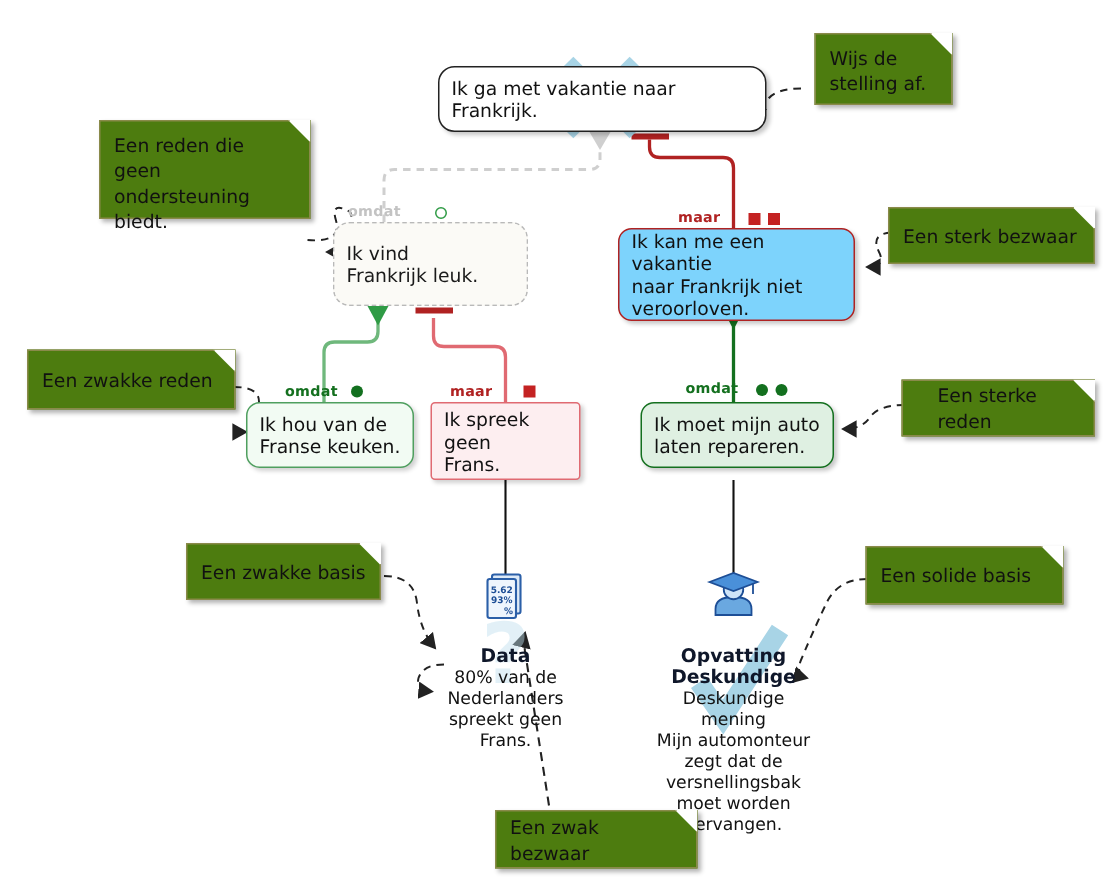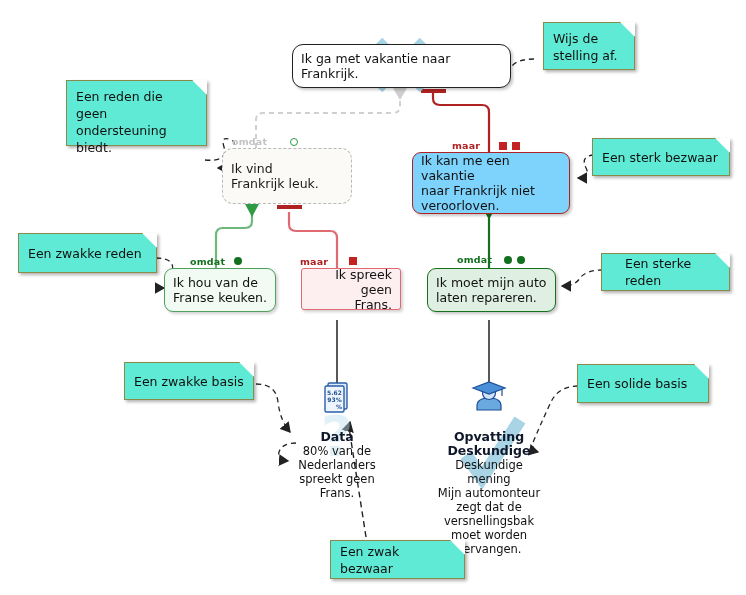--- a/index.html
+++ b/index.html
@@ -59,21 +59,21 @@
   .lbl-green{color:#14701f;}
   .lbl-red{color:#b02222;text-align:center;}
   .lbl-grey{color:#c3c3c3;}
   .pip-dot{width:8px;height:8px;border-radius:50%;background:#13701f;position:absolute;}
   .pip-dot-hollow{width:8px;height:8px;border-radius:50%;border:1.5px solid #2f9b45;box-sizing:border-box;position:absolute;}
   .pip-sq{width:8px;height:8px;background:#c42222;position:absolute;}
 
   
   .note{
     position:absolute;box-sizing:border-box;
-    background:#5eead4;border:1px solid #8a8a4a;
+    background:#4d7c0f;border:1px solid #8a8a4a;
     font-size:12.5px;line-height:17px;color:#111;
     padding:7px 9px;
     box-shadow:2px 2px 3px rgba(0,0,0,.30);
   }
   .note .txt{white-space:pre-line;}
   .note .fold2{
     position:absolute;top:-1px;right:-1px;width:14px;height:14px;
     background:#ffffff;
     border-bottom:1px solid #8a8a4a;border-left:1px solid #8a8a4a;
     clip-path:polygon(100% 0,100% 100%,0 0);
@@ -189,21 +189,21 @@
   <div class="pip-dot" style="left:234px;top:257px;"></div>
 
   <div class="box box-reason-light" style="left:164px;top:268px;width:112px;height:44px;">
     <span class="txt">Ik hou van de
 Franse keuken.</span>
   </div>
 
   <div class="conn-label lbl-red" style="left:300px;top:256px;">maar</div>
   <div class="pip-sq" style="left:349px;top:257px;"></div>
 
-  <div class="box box-objection-sm" style="left:301px;top:268px;width:100px;height:42px;text-align:right;">
+  <div class="box box-objection-sm" style="left:287px;top:268px;width:100px;height:52px;">
     <span class="txt">Ik spreek geen
 Frans.</span>
   </div>
 
   <div class="conn-label lbl-green" style="left:457px;top:254px;">omdat</div>
   <div class="pip-dot" style="left:504px;top:256px;"></div>
   <div class="pip-dot" style="left:517px;top:256px;"></div>
 
   <div class="box box-reason-strong" style="left:427px;top:268px;width:129px;height:44px;">
     <span class="txt">Ik moet mijn auto

